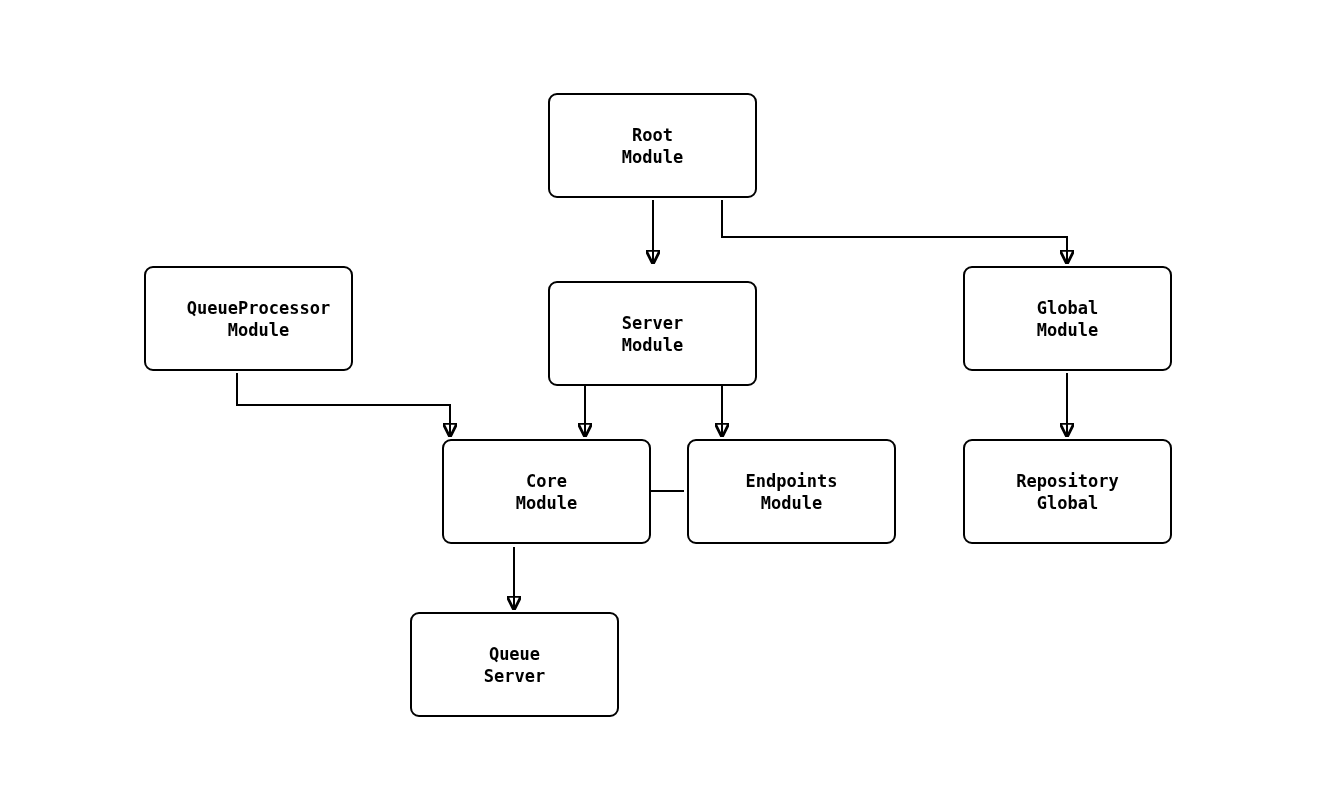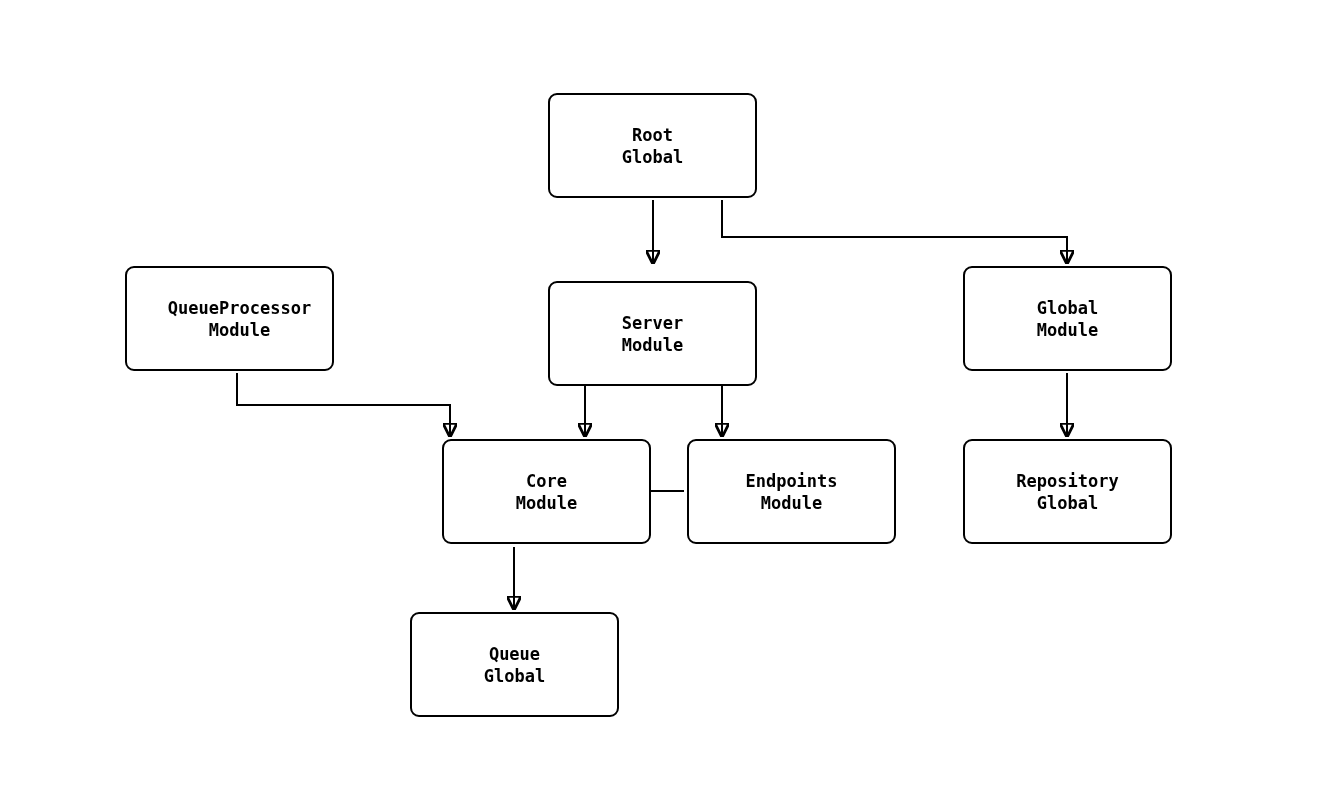--- a/index.html
+++ b/index.html
@@ -45,21 +45,21 @@
   .node-label {
     font-family: "DejaVu Sans Mono", "Liberation Mono", monospace;
     font-size: 17px;
     line-height: 22px;
     font-weight: bold;
     color: #000000;
     white-space: pre-line;
   }
   #node-root           { left: 548px; top: 93px; }
   #node-server         { left: 548px; top: 266px; margin-top: 15px; }
-  #node-queueprocessor { left: 125px; top: 266px; padding-left: 20px; }
+  #node-queueprocessor { left: 144px; top: 266px; padding-left: 20px; }
   #node-global         { left: 963px; top: 266px; }
   #node-core           { left: 410px; top: 439px; margin-left: 32px; }
   #node-endpoints      { left: 687px; top: 439px; }
   #node-repository     { left: 963px; top: 439px; }
   #node-queue          { left: 410px; top: 612px; }
 </style>
 </head>
 <body>
 
 <div class="canvas">
@@ -76,21 +76,21 @@
     <path d="M237,373 L237,405 L450,405 L450,436" marker-end="url(#arrowhead)"></path>
     <path d="M585,373 L585,436" marker-end="url(#arrowhead)"></path>
     <path d="M722,373 L722,436" marker-end="url(#arrowhead)"></path>
     <path d="M684,491 L624,491" marker-end="url(#arrowhead)"></path>
     <path d="M1067,373 L1067,436" marker-end="url(#arrowhead)"></path>
     <path d="M514,547 L514,609" marker-end="url(#arrowhead)"></path>
   </svg>
 
   <div class="node" id="node-root">
     <span class="node-label">Root
-Global</span>
+Module</span>
   </div>
 
   <div class="node" id="node-server">
     <span class="node-label">Server
 Module</span>
   </div>
 
   <div class="node" id="node-queueprocessor">
     <span class="node-label">QueueProcessor
 Module</span>
@@ -111,16 +111,16 @@
 Module</span>
   </div>
 
   <div class="node" id="node-repository">
     <span class="node-label">Repository
 Global</span>
   </div>
 
   <div class="node" id="node-queue">
     <span class="node-label">Queue
-Global</span>
+Server</span>
   </div>
 
 </div>
 
 </body></html>

